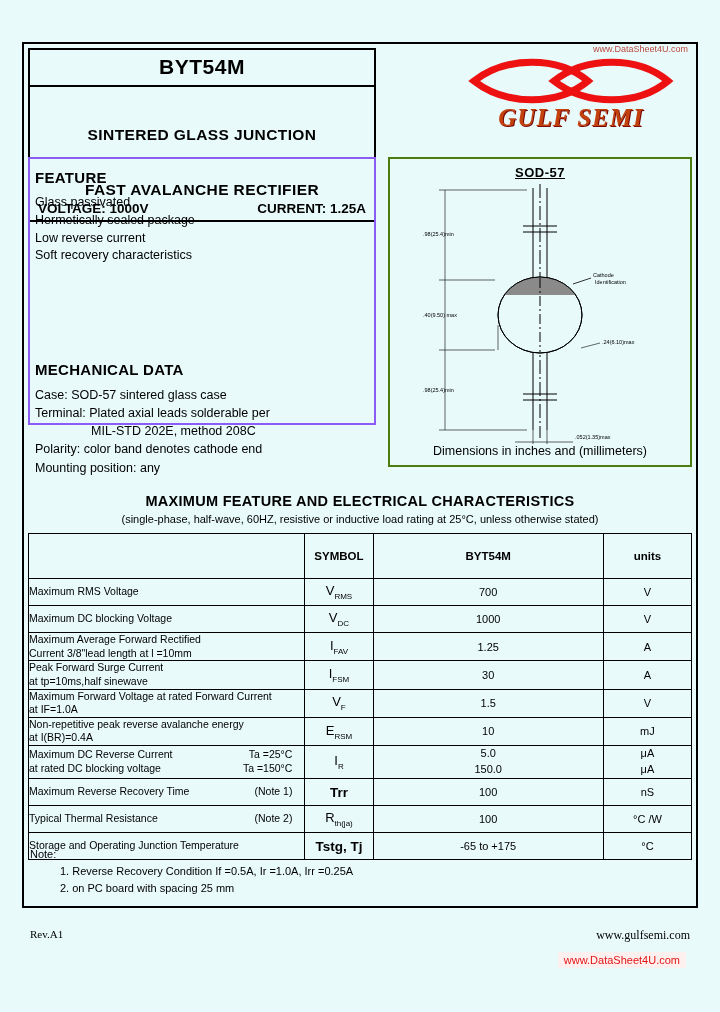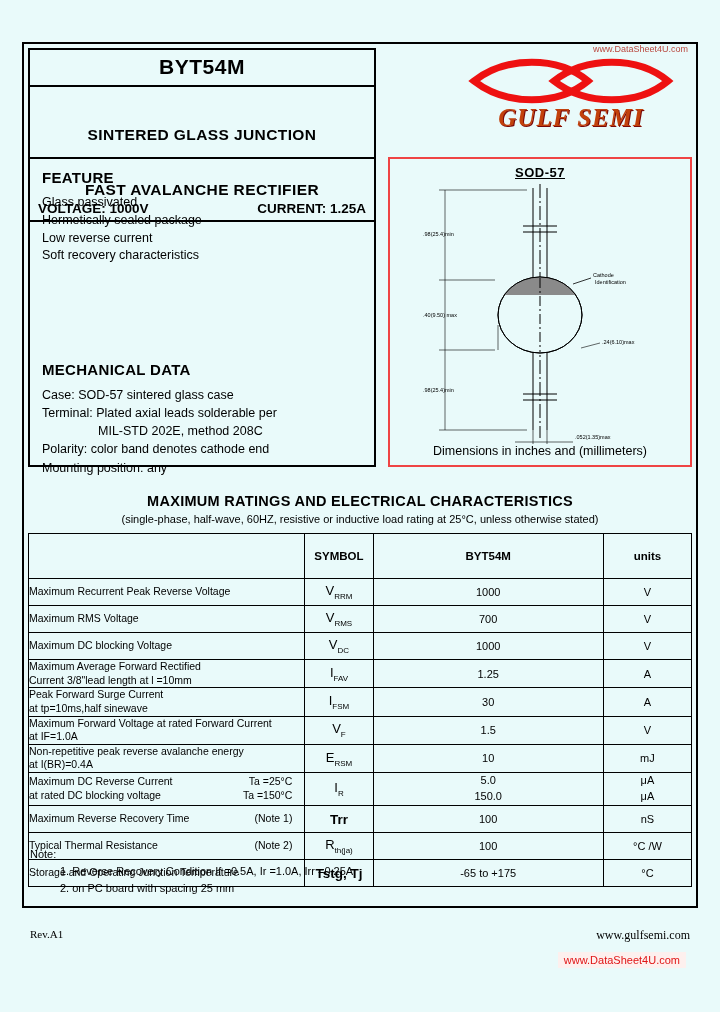--- a/index.html
+++ b/index.html
@@ -77,30 +77,30 @@
     font-size: 25px;
     color: #c2410c;
     letter-spacing: 1px;
     text-shadow: 1px 1px 0 #7a0808;
   }
 
   
   #feature-panel {
     position: absolute;
     left: 28px; top: 157px;
-    width: 348px; height: 310px;
-    border: 2px solid #000000;
+    width: 348px; height: 268px;
+    border: 2px solid #8b5cf6;
     box-sizing: border-box;
-    padding: 8px 10px;
+    padding: 8px 3px;
   }
   #pkg-panel {
     position: absolute;
     left: 388px; top: 157px;
     width: 304px; height: 310px;
-    border: 2px solid #ef4444;
+    border: 2px solid #4d7c0f;
     box-sizing: border-box;
   }
   h2.sec {
     margin: 2px 0 8px 2px;
     font-size: 15px;
     font-weight: bold;
     letter-spacing: 0.3px;
   }
   .flist { font-size: 12.5px; line-height: 1.42; margin-left: 2px; }
   #mech-head { margin-top: 96px; }
@@ -333,49 +333,41 @@
       <line x1="120" y1="262" x2="178" y2="262"></line>
       <line x1="138" y1="250" x2="138" y2="264"></line>
       <line x1="152" y1="250" x2="152" y2="264"></line>
     </g>
     <text x="180" y="259" font-family="Liberation Sans, sans-serif" font-size="5.5">.052(1.35)max</text>
   </svg>
 </div>
 <div id="dim-caption">Dimensions in inches and (millimeters)</div>
 
 <div id="table-wrap">
-  <div id="tbl-title">MAXIMUM  RATINGS  AND  ELECTRICAL  CHARACTERISTICS</div>
+  <div id="tbl-title">MAXIMUM  FEATURE  AND  ELECTRICAL  CHARACTERISTICS</div>
   <div id="tbl-sub">(single-phase, half-wave, 60HZ, resistive or inductive load rating at 25°C, unless otherwise stated)</div>
 
   <table id="ratings">
     <colgroup>
       <col class="c-param">
         <col class="c-sym">
         <col class="c-val">
         <col class="c-unit">
     </colgroup>
     <thead>
       <tr>
         <th></th>
         <th>SYMBOL</th>
         <th>BYT54M</th>
         <th>units</th>
       </tr>
     </thead>
     <tbody id="ratings-body">
         <tr>
           <td class="param">
-            <div>Maximum Recurrent Peak Reverse Voltage</div>
-          </td>
-          <td class="sym"><span>V</span><sub>RRM</sub></td>
-          <td class="val">1000</td>
-          <td class="unit">V</td>
-        </tr>
-        <tr>
-          <td class="param">
             <div>Maximum RMS Voltage</div>
           </td>
           <td class="sym"><span>V</span><sub>RMS</sub></td>
           <td class="val">700</td>
           <td class="unit">V</td>
         </tr>
         <tr>
           <td class="param">
             <div>Maximum DC blocking Voltage</div>
           </td>

